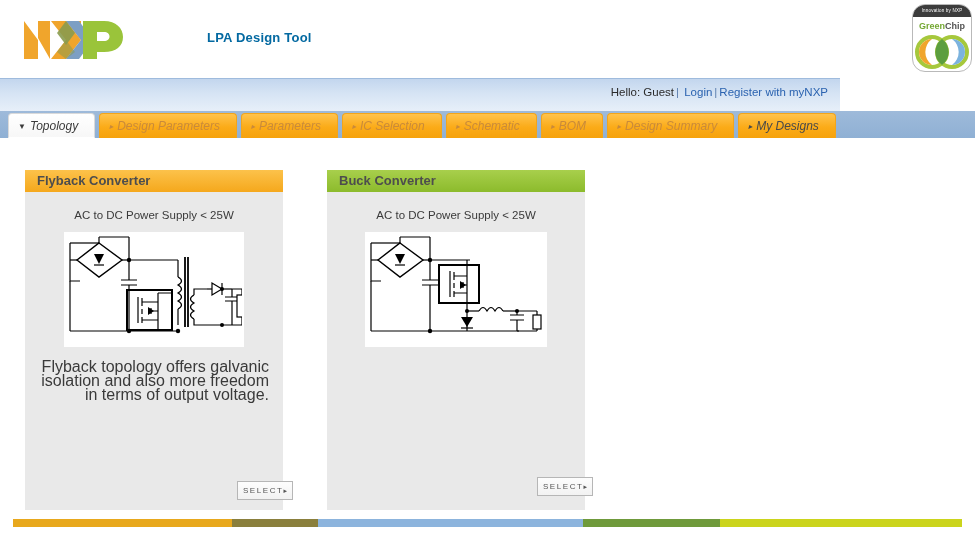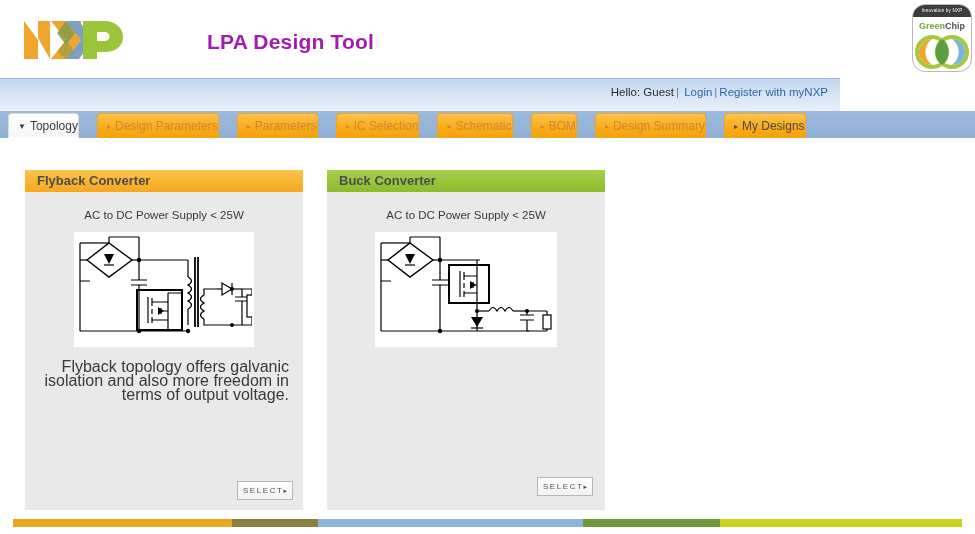--- a/index.html
+++ b/index.html
@@ -9,21 +9,21 @@
     font-family: "Liberation Sans", sans-serif;
     overflow: hidden;
   }
   #page { position: relative; width: 975px; height: 534px; background: #fff; }
 
   
   .header { position: absolute; left:0; top:0; width:975px; height:78px; background:#fff; }
   .logo { position:absolute; left:20px; top:18px; width:110px; height:44px; }
   .app-title {
     position:absolute; left:207px; top:30px;
-    font-size:21px; font-weight:bold; color:#a21caf;
+    font-size:13px; font-weight:bold; color:#0369a1;
     letter-spacing:0.2px;
   }
   .greenchip {
     position:absolute; left:912px; top:4px; width:60px; height:68px;
     background:#ffffff; border:1px solid #b9b9b9; border-radius:13px;
     overflow:hidden;
   }
   .gc-top {
     height:12px; background:#3c3c3c; color:#fff;
     font-size:4.5px; text-align:center; line-height:12px; letter-spacing:.2px;
@@ -47,43 +47,43 @@
   .login-inner a { color:#2b63b0; text-decoration:none; }
   .login-inner .sep { color:#5c7fae; padding:0 2px; }
 
   
   .tabbar {
     position:absolute; left:0; top:111px; width:975px; height:27px;
     background: linear-gradient(180deg,#9ebada 0%, #8fb0d4 100%);
   }
   .tabs { position:absolute; left:8px; top:2px; height:25px; display:flex; align-items:flex-start; }
   .tab {
-    height:25px; line-height:25px; padding:0 0 0 9px;
-    margin-right:18px;
+    height:25px; line-height:25px; padding:0 16px 0 9px;
+    margin-right:4px;
     font-size:12px; white-space:nowrap;
     border-top-left-radius:4px; border-top-right-radius:4px;
     position:relative; cursor:pointer;
     background: linear-gradient(180deg,#ffc34d 0%, #fbab18 55%, #f6a20c 100%);
     color:#c98a3a;
-    border:1px solid #f3a51a; border-bottom:none;
+    border:1px solid #f3a51a; border-bottom:none;font-style:italic;
   }
   .tab.active {
     background: linear-gradient(180deg,#ffffff 0%, #f7f7f7 100%);
     color:#3b3b3b;
     border:1px solid #dadada; border-bottom:1px solid #fff;
     font-weight:normal;
   }
   .tab.enabled { color:#4a4a4a; }
   .tab .arw { font-size:8px; margin-right:4px; position:relative; top:-1px; }
   .tab.active .arw { font-size:8px; }
 
   
   .content { position:absolute; left:0; top:138px; width:975px; height:378px; background:#fff; }
 
-  .card { position:absolute; top:32px; width:278px; height:340px; background:#e9e9e9; }
+  .card { position:absolute; top:32px; width:258px; height:340px; background:#e9e9e9; }
   .card.flyback { left:25px; }
   .card.buck { left:327px; }
   .card-head {
     height:22px; line-height:22px;
     font-size:13px; font-weight:bold; color:#4d4d4d;
     padding-left:12px;
   }
   .card.flyback .card-head {
     background: linear-gradient(180deg,#fcc24b 0%, #f5a81c 100%);
   }

